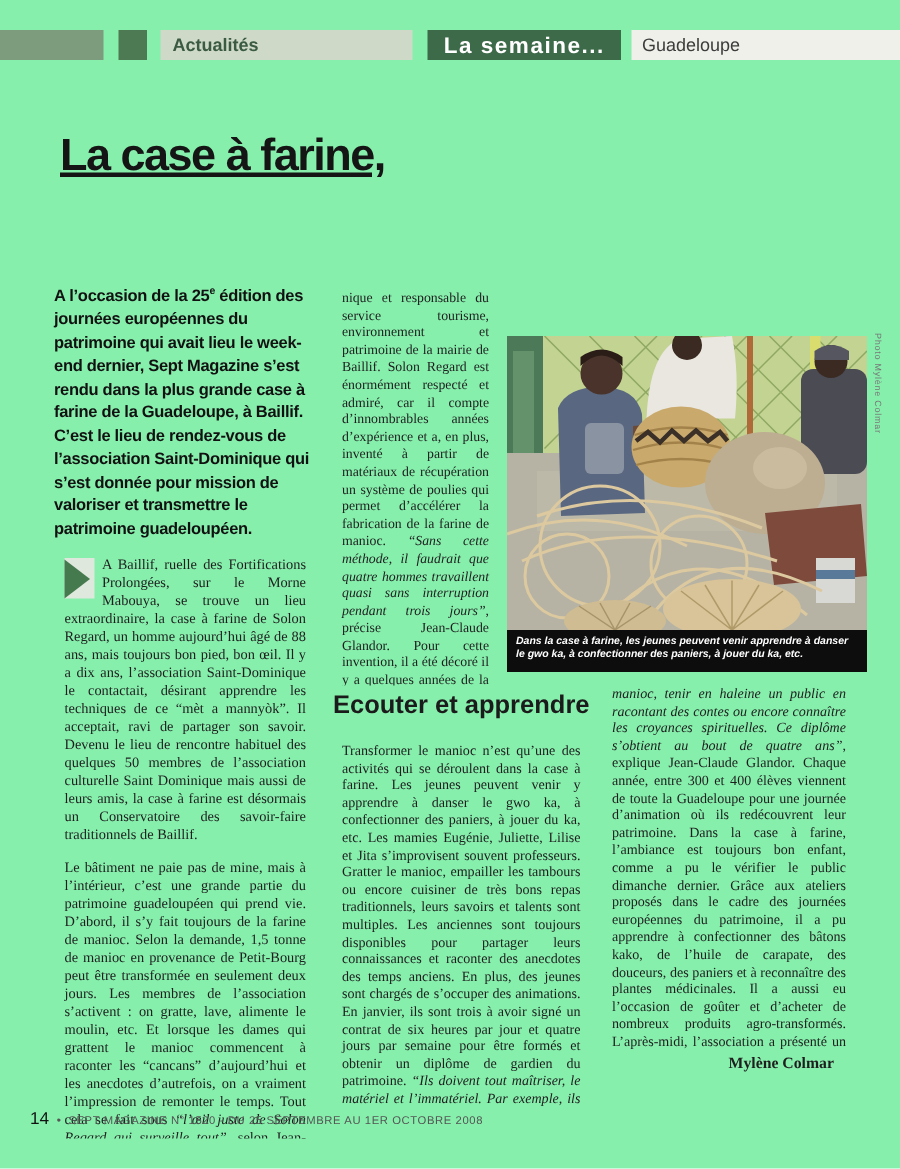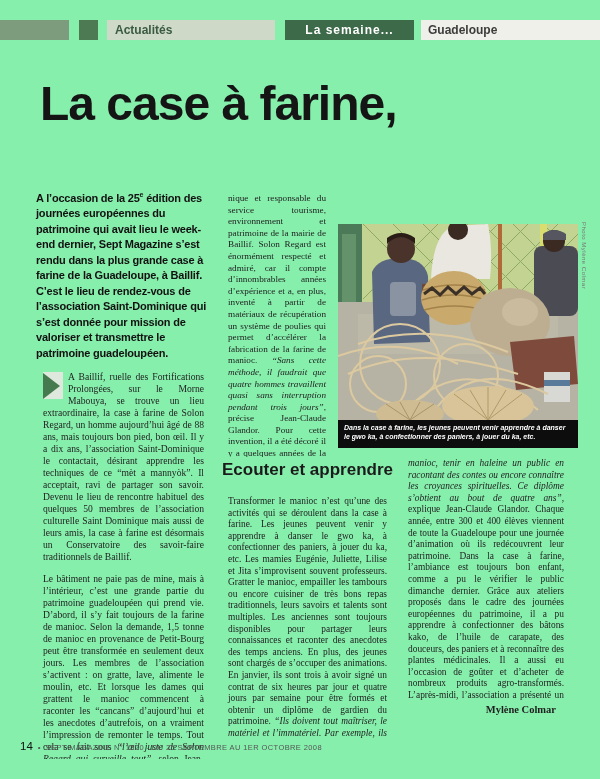--- a/index.html
+++ b/index.html
@@ -6,29 +6,29 @@
   .page{position:relative;width:600px;height:779px;background:#86efac;overflow:hidden;
         font-family:"Liberation Serif",serif;color:#1e1e1e;}
   
   .hbar{position:absolute;top:20px;height:20px;}
   .bar1{left:0;width:69px;background:#7d9c7e;}
   .bsq{left:79px;width:19px;background:#4d7a52;}
   .bar-act{left:107px;width:168px;background:#cfd9c7;display:flex;align-items:center;}
   .bar-act span{font-family:"Liberation Sans",sans-serif;font-weight:bold;font-size:12px;
         color:#3a5a42;padding-left:8px;}
   .bar-sem{left:285px;width:129px;background:#3d6a49;display:flex;align-items:center;justify-content:center;}
-  .bar-sem span{font-family:"Liberation Sans",sans-serif;font-weight:bold;font-size:12px;
+  .bar-sem span{font-family:"Liberation Sans",sans-serif;font-weight:bold;font-size:15px;
         color:#ffffff;letter-spacing:1px;}
-  .bar-gua{left:421px;width:179px;background:#eef0e9;display:flex;align-items:center;font-weight:bold;}
+  .bar-gua{left:421px;width:179px;background:#eef0e9;display:flex;align-items:center;}
   .bar-gua span{font-family:"Liberation Sans",sans-serif;font-size:12px;color:#3c3c3c;padding-left:7px;}
   
   .kicker{position:absolute;left:42px;top:67px;font-family:"Liberation Sans",sans-serif;
         font-weight:bold;font-size:12px;color:#9e1b1b;}
   .title{position:absolute;left:40px;top:82px;font-family:"Liberation Sans",sans-serif;
-        font-size:48px;line-height:43px;color:#151515;letter-spacing:-1px;}
+        font-size:30px;line-height:43px;color:#151515;letter-spacing:-1px;text-decoration:underline;}
   .title .l1{font-weight:bold;}
   .title .l2{font-weight:normal;}
   
   .intro{position:absolute;left:36px;top:176px;width:180px;
         font-family:"Liberation Sans",sans-serif;font-weight:bold;font-size:11px;
         line-height:15.5px;color:#111;letter-spacing:-0.2px;}
   .intro sup{font-size:7px;vertical-align:super;}
   
   .col{position:absolute;text-align:justify;overflow:hidden;}
   .col p{margin:10px;}

